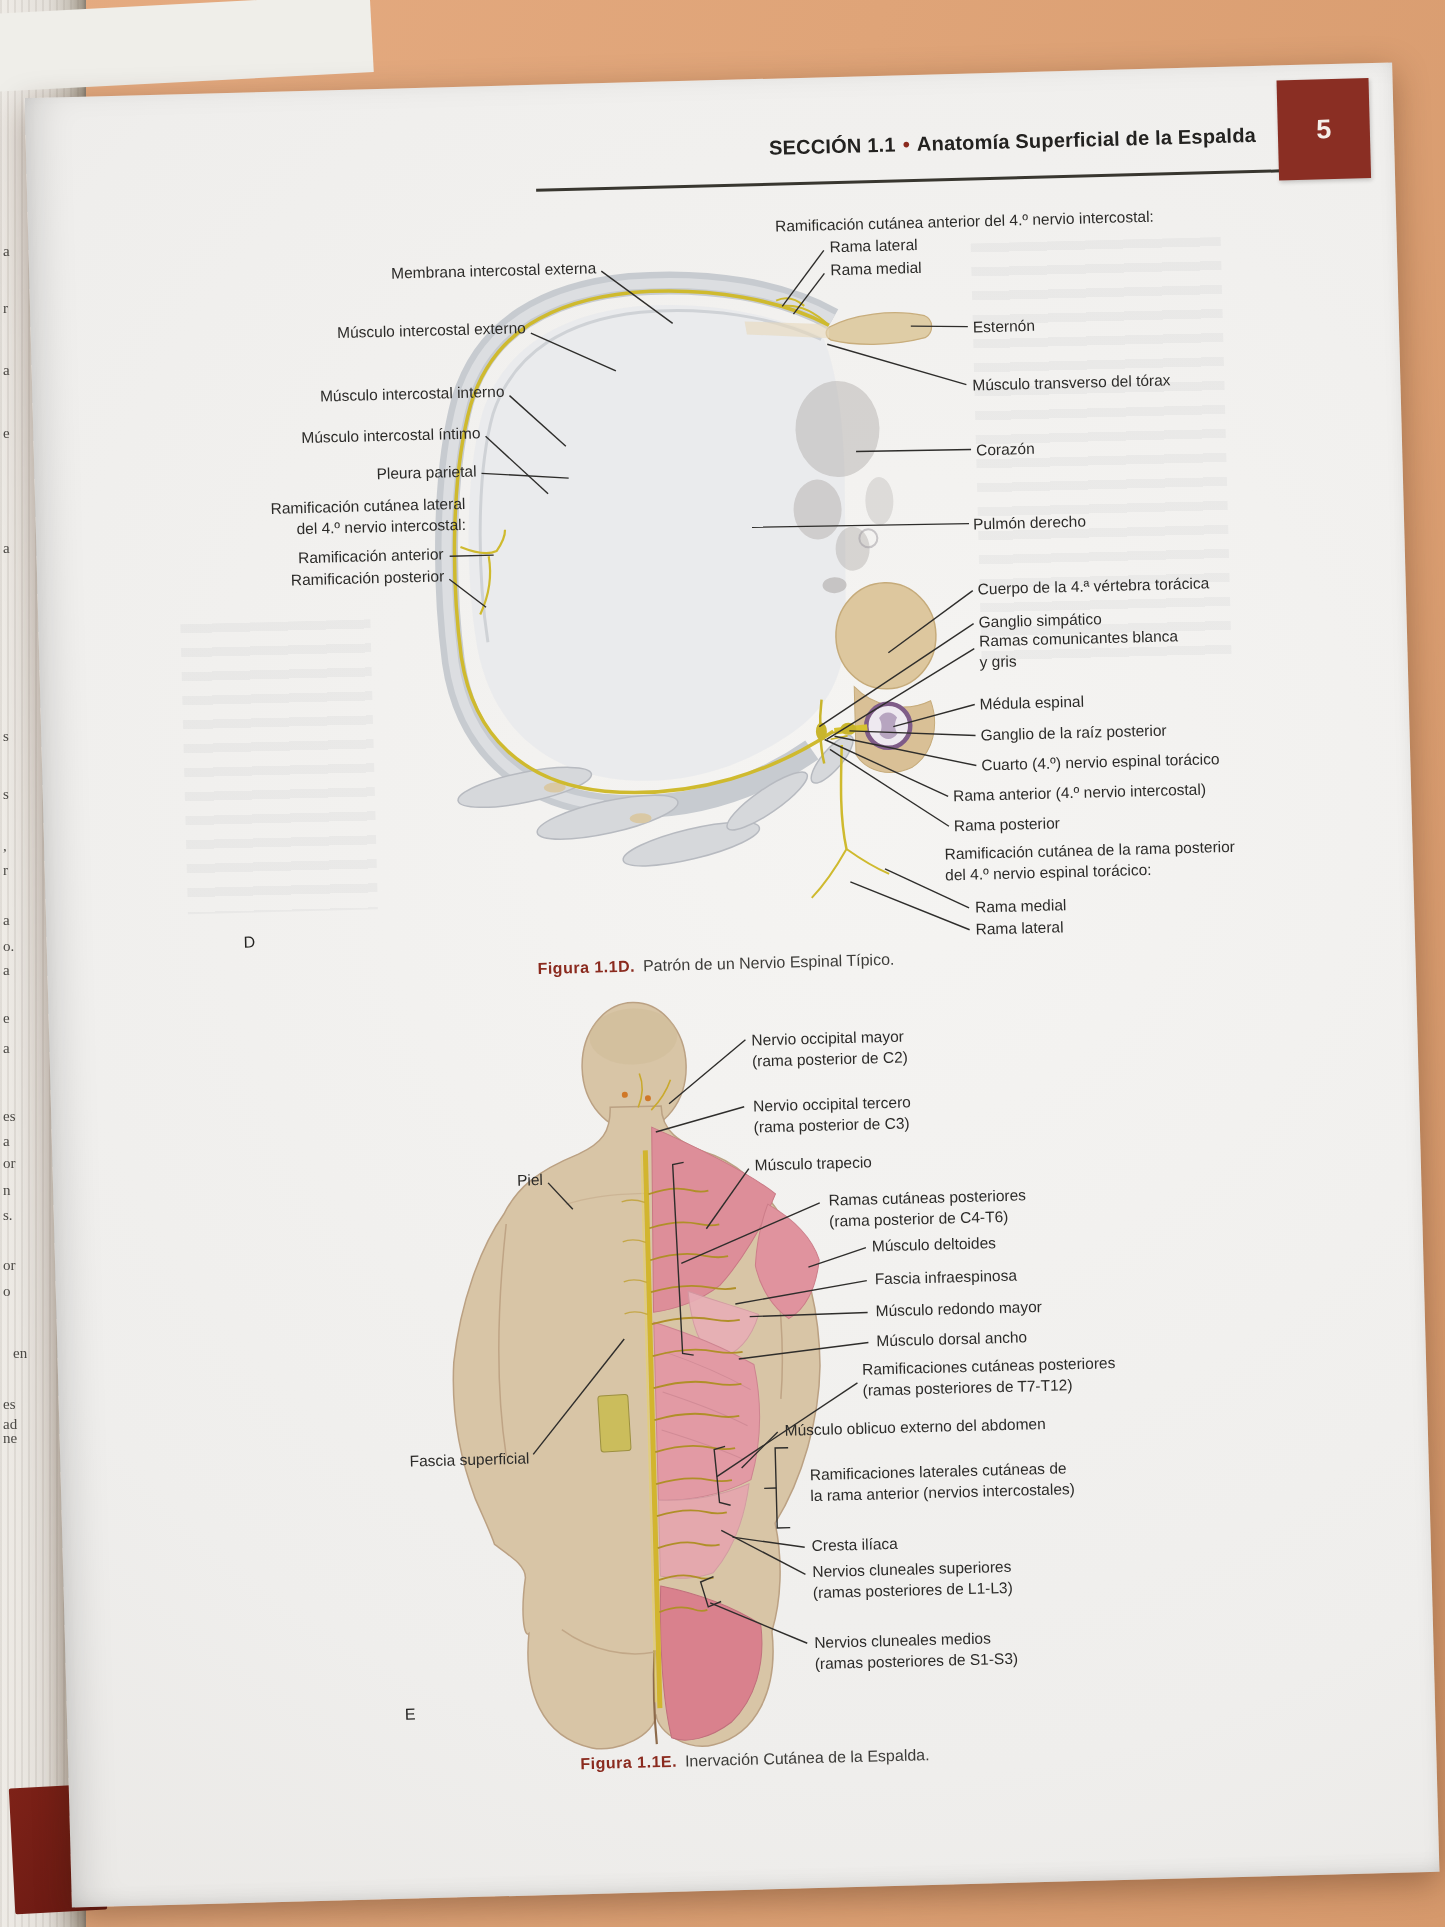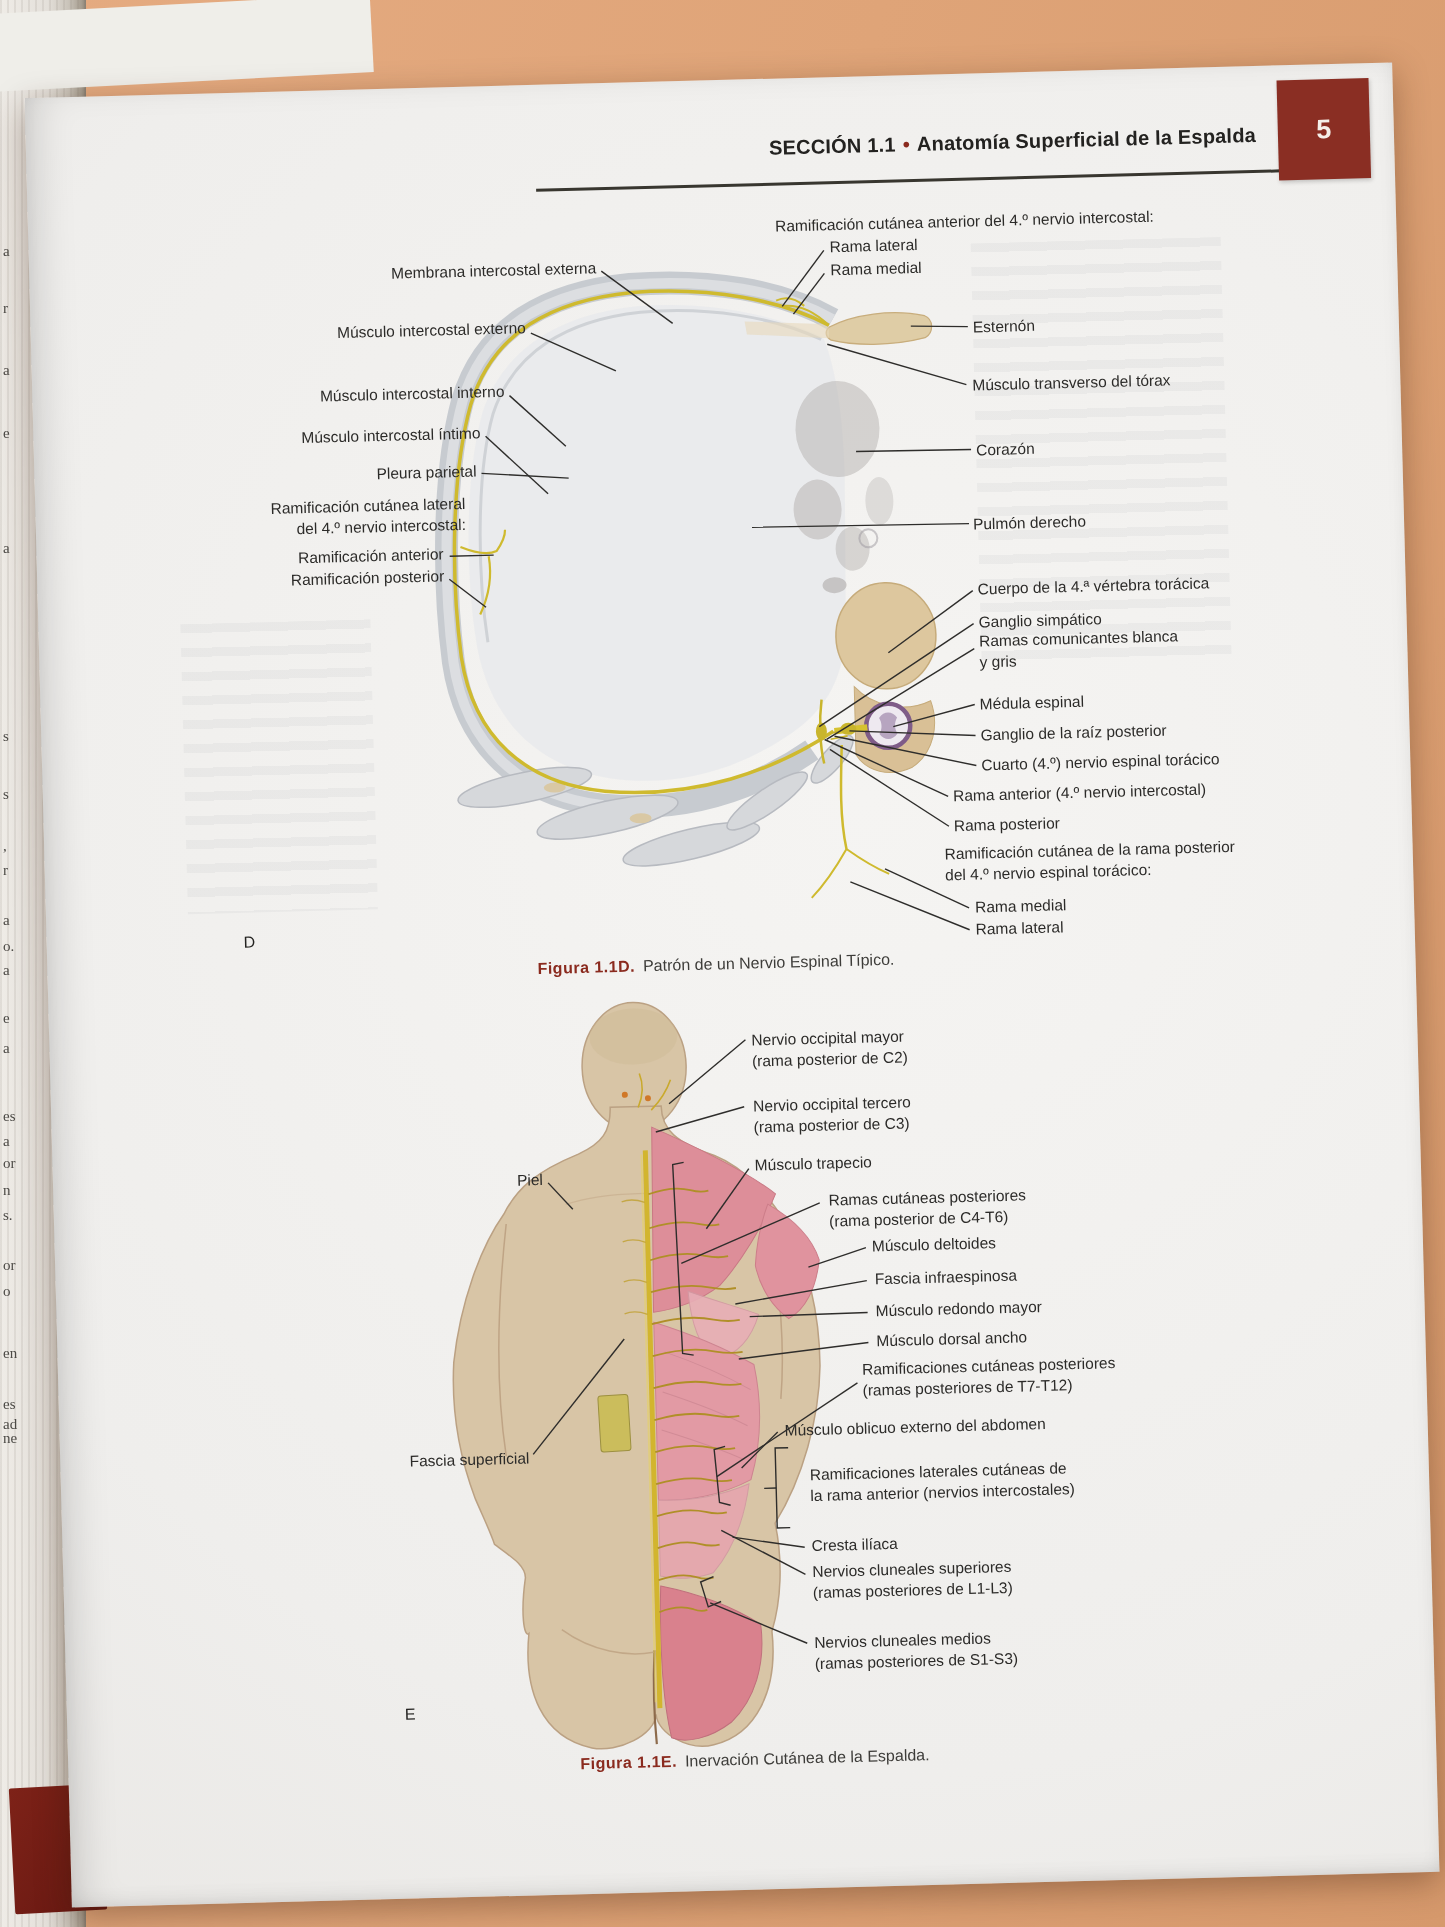--- a/index.html
+++ b/index.html
@@ -86,21 +86,21 @@
     <span class="frag" style="top: 962px;">a</span>
     <span class="frag" style="top: 1010px;">e</span>
     <span class="frag" style="top: 1040px;">a</span>
     <span class="frag" style="top: 1108px;">es</span>
     <span class="frag" style="top: 1133px;">a</span>
     <span class="frag" style="top: 1155px;">or</span>
     <span class="frag" style="top: 1182px;">n</span>
     <span class="frag" style="top: 1207px;">s.</span>
     <span class="frag" style="top: 1257px;">or</span>
     <span class="frag" style="top: 1283px;">o</span>
-    <span class="frag" style="top: 1345px;">en</span>
+    <span class="frag" style="top: 1345px; margin-left: 10px;">en</span>
     <span class="frag" style="top: 1430px;">ne</span>
     <span class="frag" style="top: 1396px;">es</span>
     <span class="frag" style="top: 1416px;">ad</span>
   </div>
 <div class="top-left-sheet"></div>
 <div class="bottom-stack"></div>
 <div class="cover-corner"></div>
 
 <div class="page">
  <div class="content">

